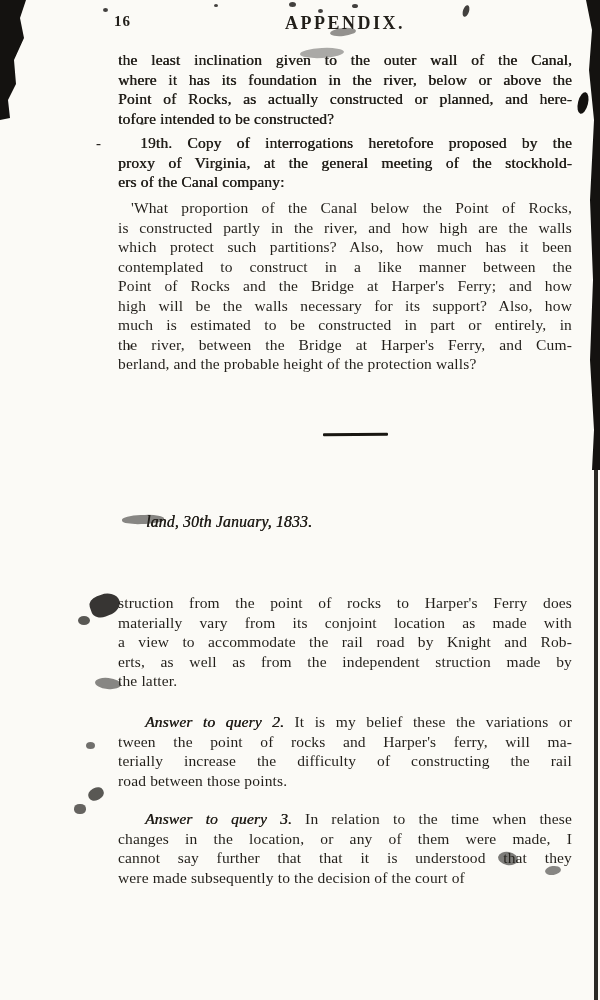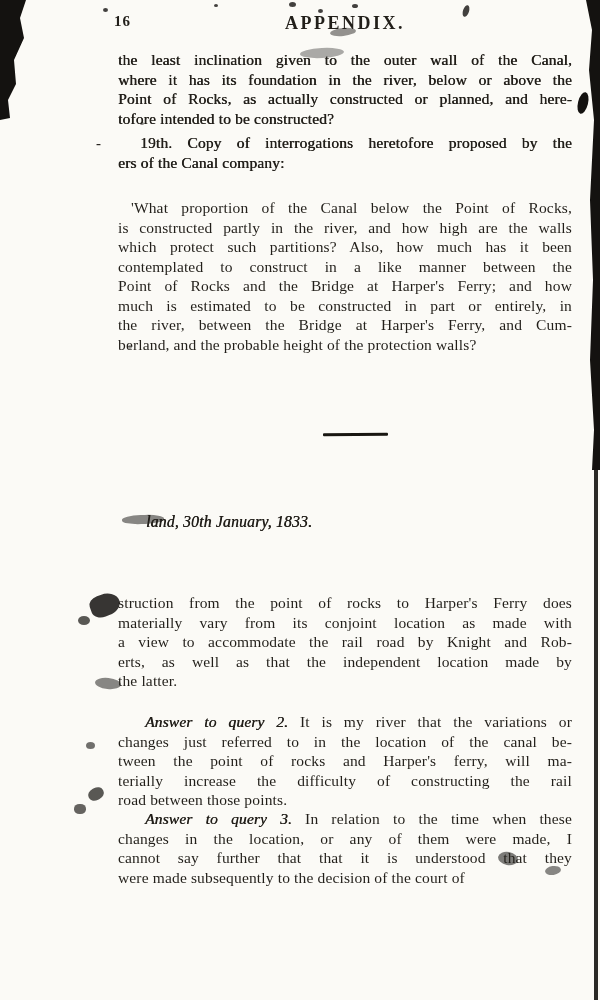--- a/index.html
+++ b/index.html
@@ -105,49 +105,50 @@
 
     <div class="para" style="top:50px;">
       <div class="line j bold-ish">the least inclination given to the outer wall of the Canal,</div>
       <div class="line j bold-ish">where it has its foundation in the river, below or above the</div>
       <div class="line j bold-ish">Point of Rocks, as actually constructed or planned, and here-</div>
       <div class="line last bold-ish">tofore intended to be constructed?</div>
     </div>
 
     <div class="para" style="top:133px;">
       <div class="line j bold-ish ind-md">19th. Copy of interrogations heretofore proposed by the</div>
+      <div class="line j bold-ish">proxy of Virginia, at the general meeting of the stockhold-</div>
       <div class="line last bold-ish">ers of the Canal company:</div>
     </div>
 
     <div class="para" style="top:198px;">
       <div class="line j ind-sm">'What proportion of the Canal below the Point of Rocks,</div>
       <div class="line j">is constructed partly in the river, and how high are the walls</div>
       <div class="line j">which protect such partitions? Also, how much has it been</div>
       <div class="line j">contemplated to construct in a like manner between the</div>
       <div class="line j">Point of Rocks and the Bridge at Harper's Ferry; and how</div>
+      <div class="line j">high will be the walls necessary for its support? Also, how</div>
       <div class="line j">much is estimated to be constructed in part or entirely, in</div>
       <div class="line j">the river, between the Bridge at Harper's Ferry, and Cum-</div>
       <div class="line last">berland, and the probable height of the protection walls?</div>
     </div>
 
     <div class="para heading" style="top:511px;left:28px;width:426px;">
       <div class="line last bold-ish">land, 30th January, 1833.</div>
     </div>
 
     <div class="para" style="top:593px;">
       <div class="line j">struction from the point of rocks to Harper's Ferry does</div>
       <div class="line j">materially vary from its conjoint location as made with</div>
       <div class="line j">a view to accommodate the rail road by Knight and Rob-</div>
-      <div class="line j">erts, as well as that the independent location made by</div>
+      <div class="line j">erts, as well as from the independent struction made by</div>
       <div class="line last">the latter.</div>
     </div>
 
     <div class="para" style="top:712px;">
-      <div class="line j ind-lg"><span class="it bold-ish">Answer to query 2.</span><span> It is my river that the variations or</span></div>
-      <div class="line j">changes just referred to in the location of the canal be-</div>
+      <div class="line j ind-lg"><span class="it bold-ish">Answer to query 2.</span><span> It is my belief these the variations or</span></div>
       <div class="line j">tween the point of rocks and Harper's ferry, will ma-</div>
       <div class="line j">terially increase the difficulty of constructing the rail</div>
       <div class="line last">road between those points.</div>
     </div>
 
     <div class="para" style="top:809px;">
       <div class="line j ind-lg"><span class="it bold-ish">Answer to query 3.</span><span>  In relation to the time when these</span></div>
       <div class="line j">changes in the location, or any of them were made, I</div>
       <div class="line j">cannot say further that that it is understood that they</div>
       <div class="line last">were made subsequently to the decision of the court of</div>

